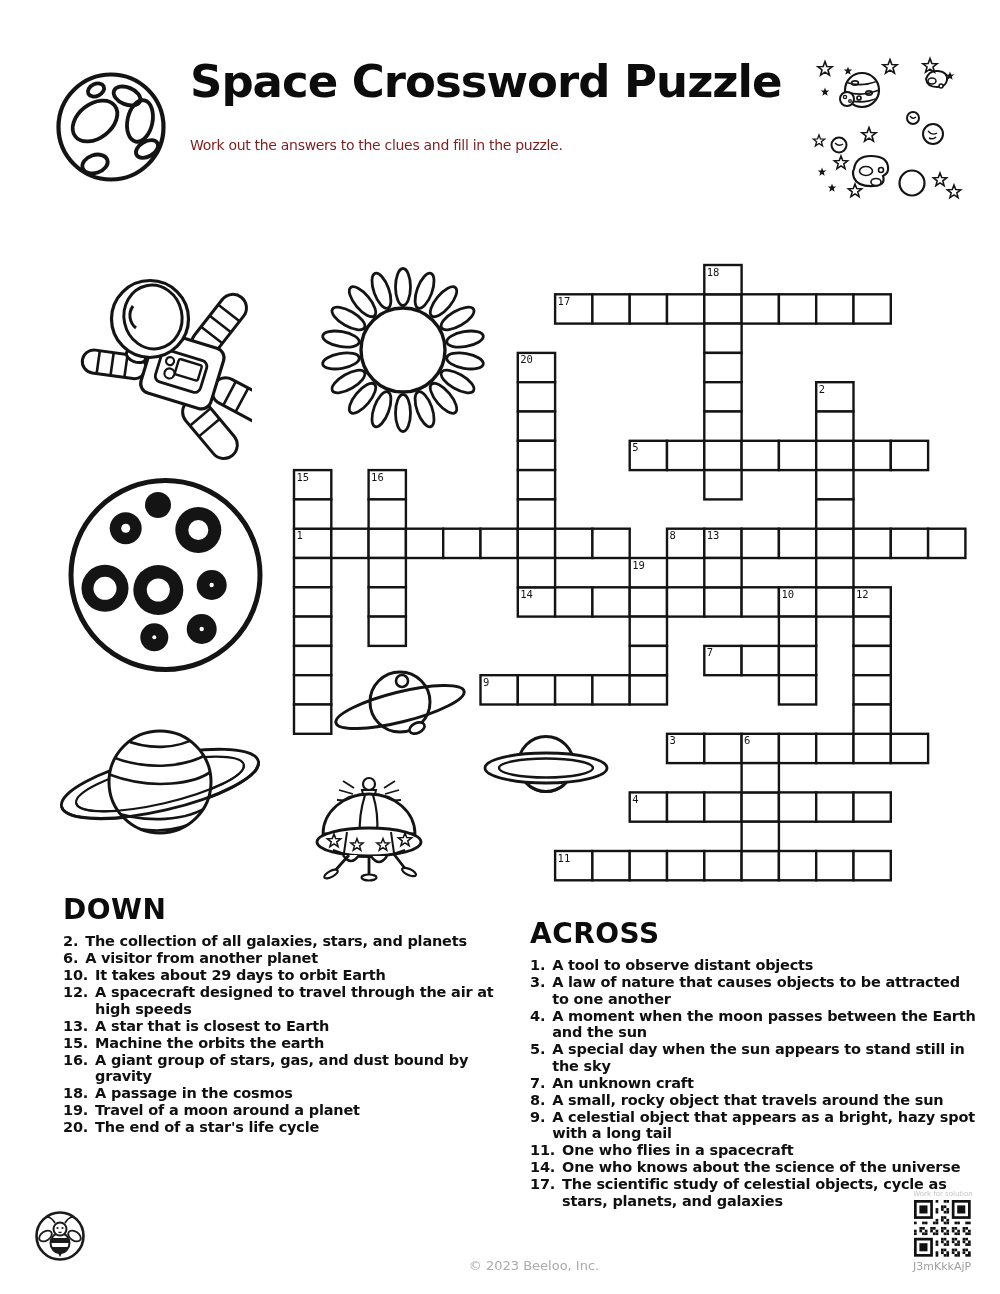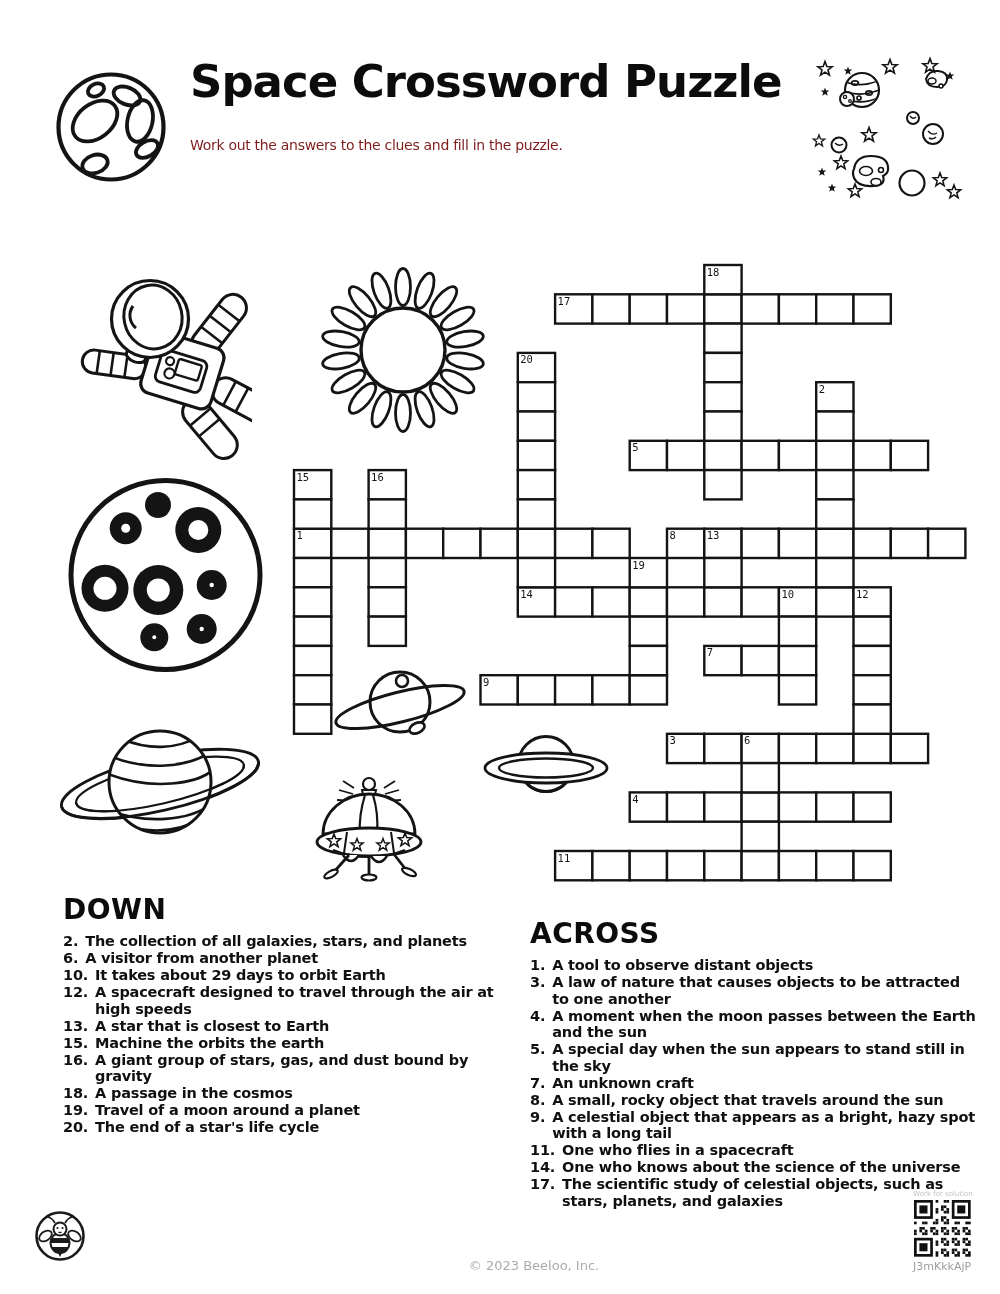--- a/index.html
+++ b/index.html
@@ -490,21 +490,21 @@
           <span class="clue-text">One who flies in a spacecraft</span>
         </div>
 
         <div class="clue-row">
           <span class="clue-num">14.</span>
           <span class="clue-text">One who knows about the science of the universe</span>
         </div>
 
         <div class="clue-row">
           <span class="clue-num">17.</span>
-          <span class="clue-text">The scientific study of celestial objects, such as stars, planets, and galaxies</span>
+          <span class="clue-text">The scientific study of celestial objects, cycle as stars, planets, and galaxies</span>
         </div>
       </div>
   </section>
 
   <svg class="abs" style="left:34px;top:1210px" width="52" height="52" viewBox="0 0 52 52">
     <defs>
         <clipPath id="beebody">
           <ellipse cx="26" cy="33" rx="9.5" ry="10"></ellipse>
         </clipPath>
       </defs>

